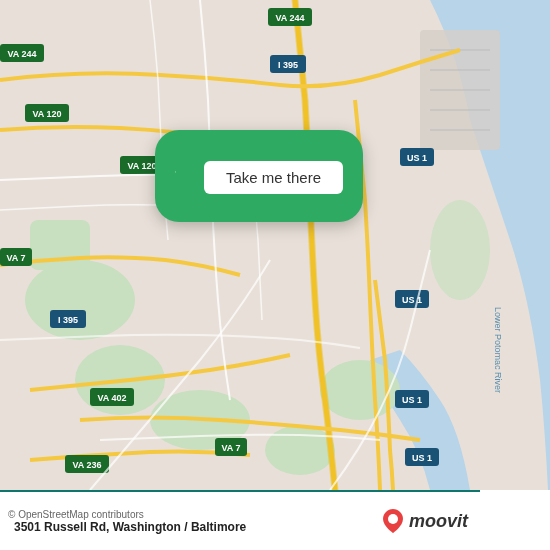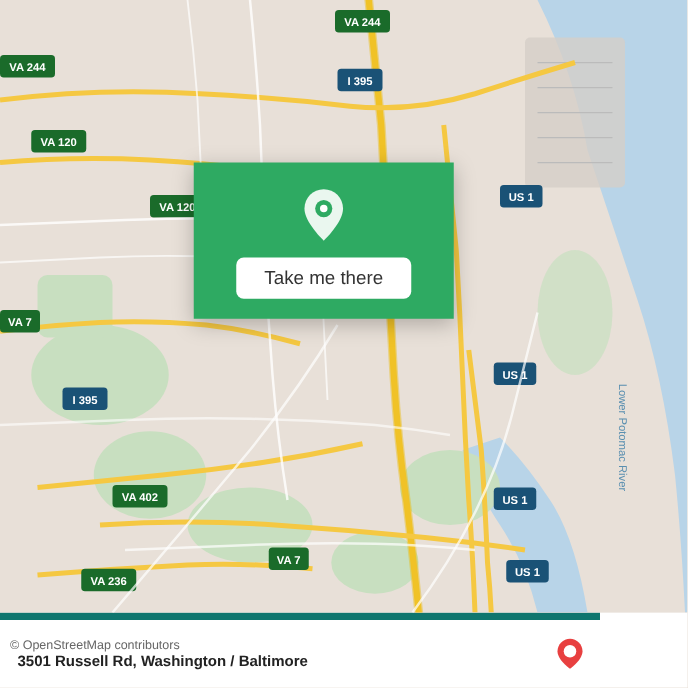--- a/index.html
+++ b/index.html
@@ -26,26 +26,26 @@
       width: 100%; height: 100%;
     }
 
     
     #popup-card {
       position: absolute;
       top: 130px;
       left: 155px;
       width: 208px;
       background: #2eaa62;
-      border-radius: 0;
+      border-radius: 24px;
       display: flex;
-      flex-direction: column;
       align-items: center;
       padding: 18px 20px 16px 20px;
       box-shadow: 0 4px 16px rgba(0,0,0,0.25);
+      gap: 28px;
     }
 
     #pin-icon {
       width: 48px;
       height: 48px;
       margin-bottom: 10px;
     }
 
     #take-me-there-btn {
       background: white;
@@ -61,21 +61,21 @@
 
     
     #bottom-bar {
       width: 480px;
       height: 60px;
       background: white;
       display: flex;
       align-items: center;
       justify-content: space-between;
       padding: 0 12px 0 8px;
-      border-top: 6px solid #0f766e;
+      border-top: 2px solid #0f766e;
     }
 
     #attribution {
       font-size: 10px;
       color: #666;
     }
 
     #address-text {
       font-size: 12px;
       font-weight: 600;
@@ -220,14 +220,15 @@
 <div id="bottom-bar">
   <div>
     <div id="attribution">© OpenStreetMap contributors</div>
     <div id="address-text">3501 Russell Rd, Washington / Baltimore</div>
   </div>
   <div id="moovit-logo">
     <svg id="moovit-pin" viewBox="0 0 24 28" xmlns="http://www.w3.org/2000/svg">
       <path d="M12 2 C6.5 2 2 6.5 2 12 C2 19 12 26 12 26 C12 26 22 19 22 12 C22 6.5 17.5 2 12 2 Z" fill="#e84040"></path>
       <circle cx="12" cy="12" r="5" fill="white"></circle>
     </svg>
+    <span id="moovit-wordmark">moovit</span>
   </div>
 </div>
 
 </body></html>

